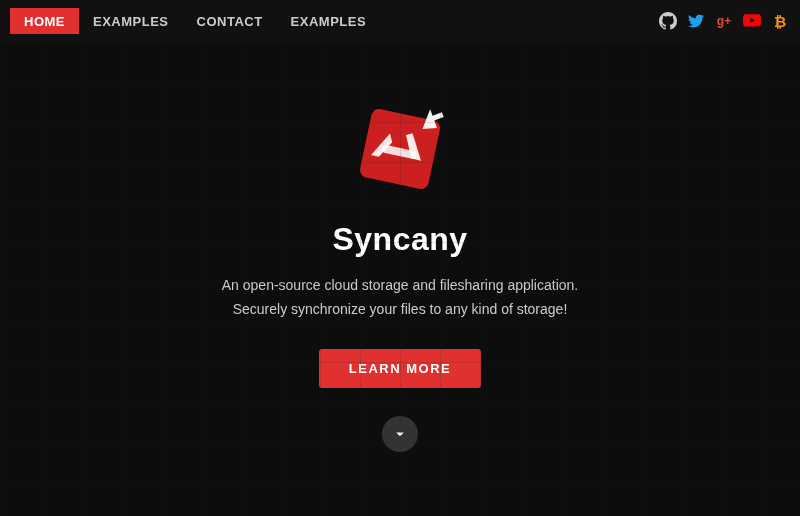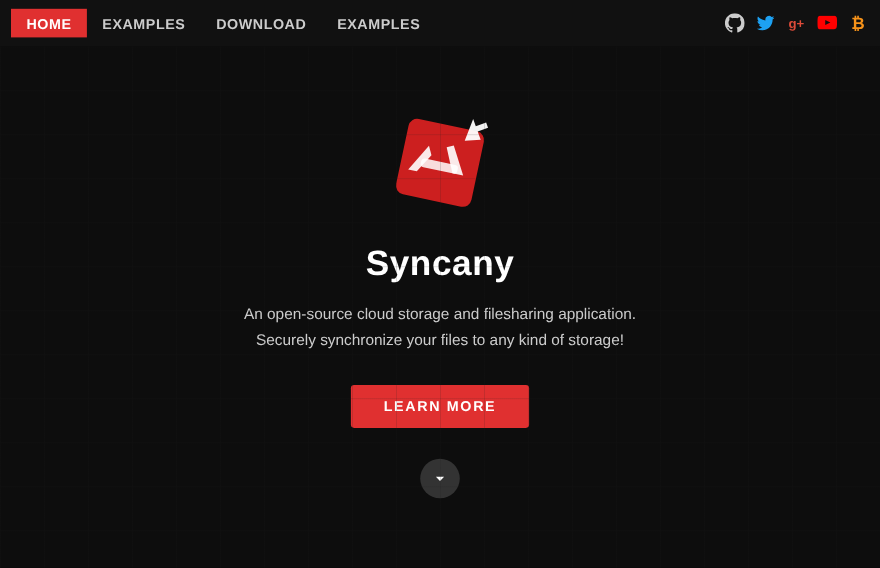--- a/index.html
+++ b/index.html
@@ -149,21 +149,21 @@
       pointer-events: none;
     }
   </style>
 </head>
 <body>
 
 <nav>
   <div class="nav-links">
     <a class="nav-link active">HOME</a>
     <a class="nav-link">EXAMPLES</a>
-    <a class="nav-link">DOWNLOAD</a>
+    <a class="nav-link">CONTACT</a>
     <a class="nav-link">EXAMPLES</a>
   </div>
   <div class="nav-social">
     <span class="social-icon social-github">
       <svg width="18" height="18" viewBox="0 0 16 16" fill="#ccc">
         <path d="M8 0C3.58 0 0 3.58 0 8c0 3.54 2.29 6.53 5.47 7.59.4.07.55-.17.55-.38 0-.19-.01-.82-.01-1.49-2.01.37-2.53-.49-2.69-.94-.09-.23-.48-.94-.82-1.13-.28-.15-.68-.52-.01-.53.63-.01 1.08.58 1.23.82.72 1.21 1.87.87 2.33.66.07-.52.28-.87.51-1.07-1.78-.2-3.64-.89-3.64-3.95 0-.87.31-1.59.82-2.15-.08-.2-.36-1.02.08-2.12 0 0 .67-.21 2.2.82.64-.18 1.32-.27 2-.27.68 0 1.36.09 2 .27 1.53-1.04 2.2-.82 2.2-.82.44 1.1.16 1.92.08 2.12.51.56.82 1.27.82 2.15 0 3.07-1.87 3.75-3.65 3.95.29.25.54.73.54 1.48 0 1.07-.01 1.93-.01 2.2 0 .21.15.46.55.38A8.013 8.013 0 0 0 16 8c0-4.42-3.58-8-8-8z"></path>
       </svg>
     </span>
     <span class="social-icon social-twitter">
       <svg width="16" height="16" viewBox="0 0 24 24" fill="#1da1f2">

